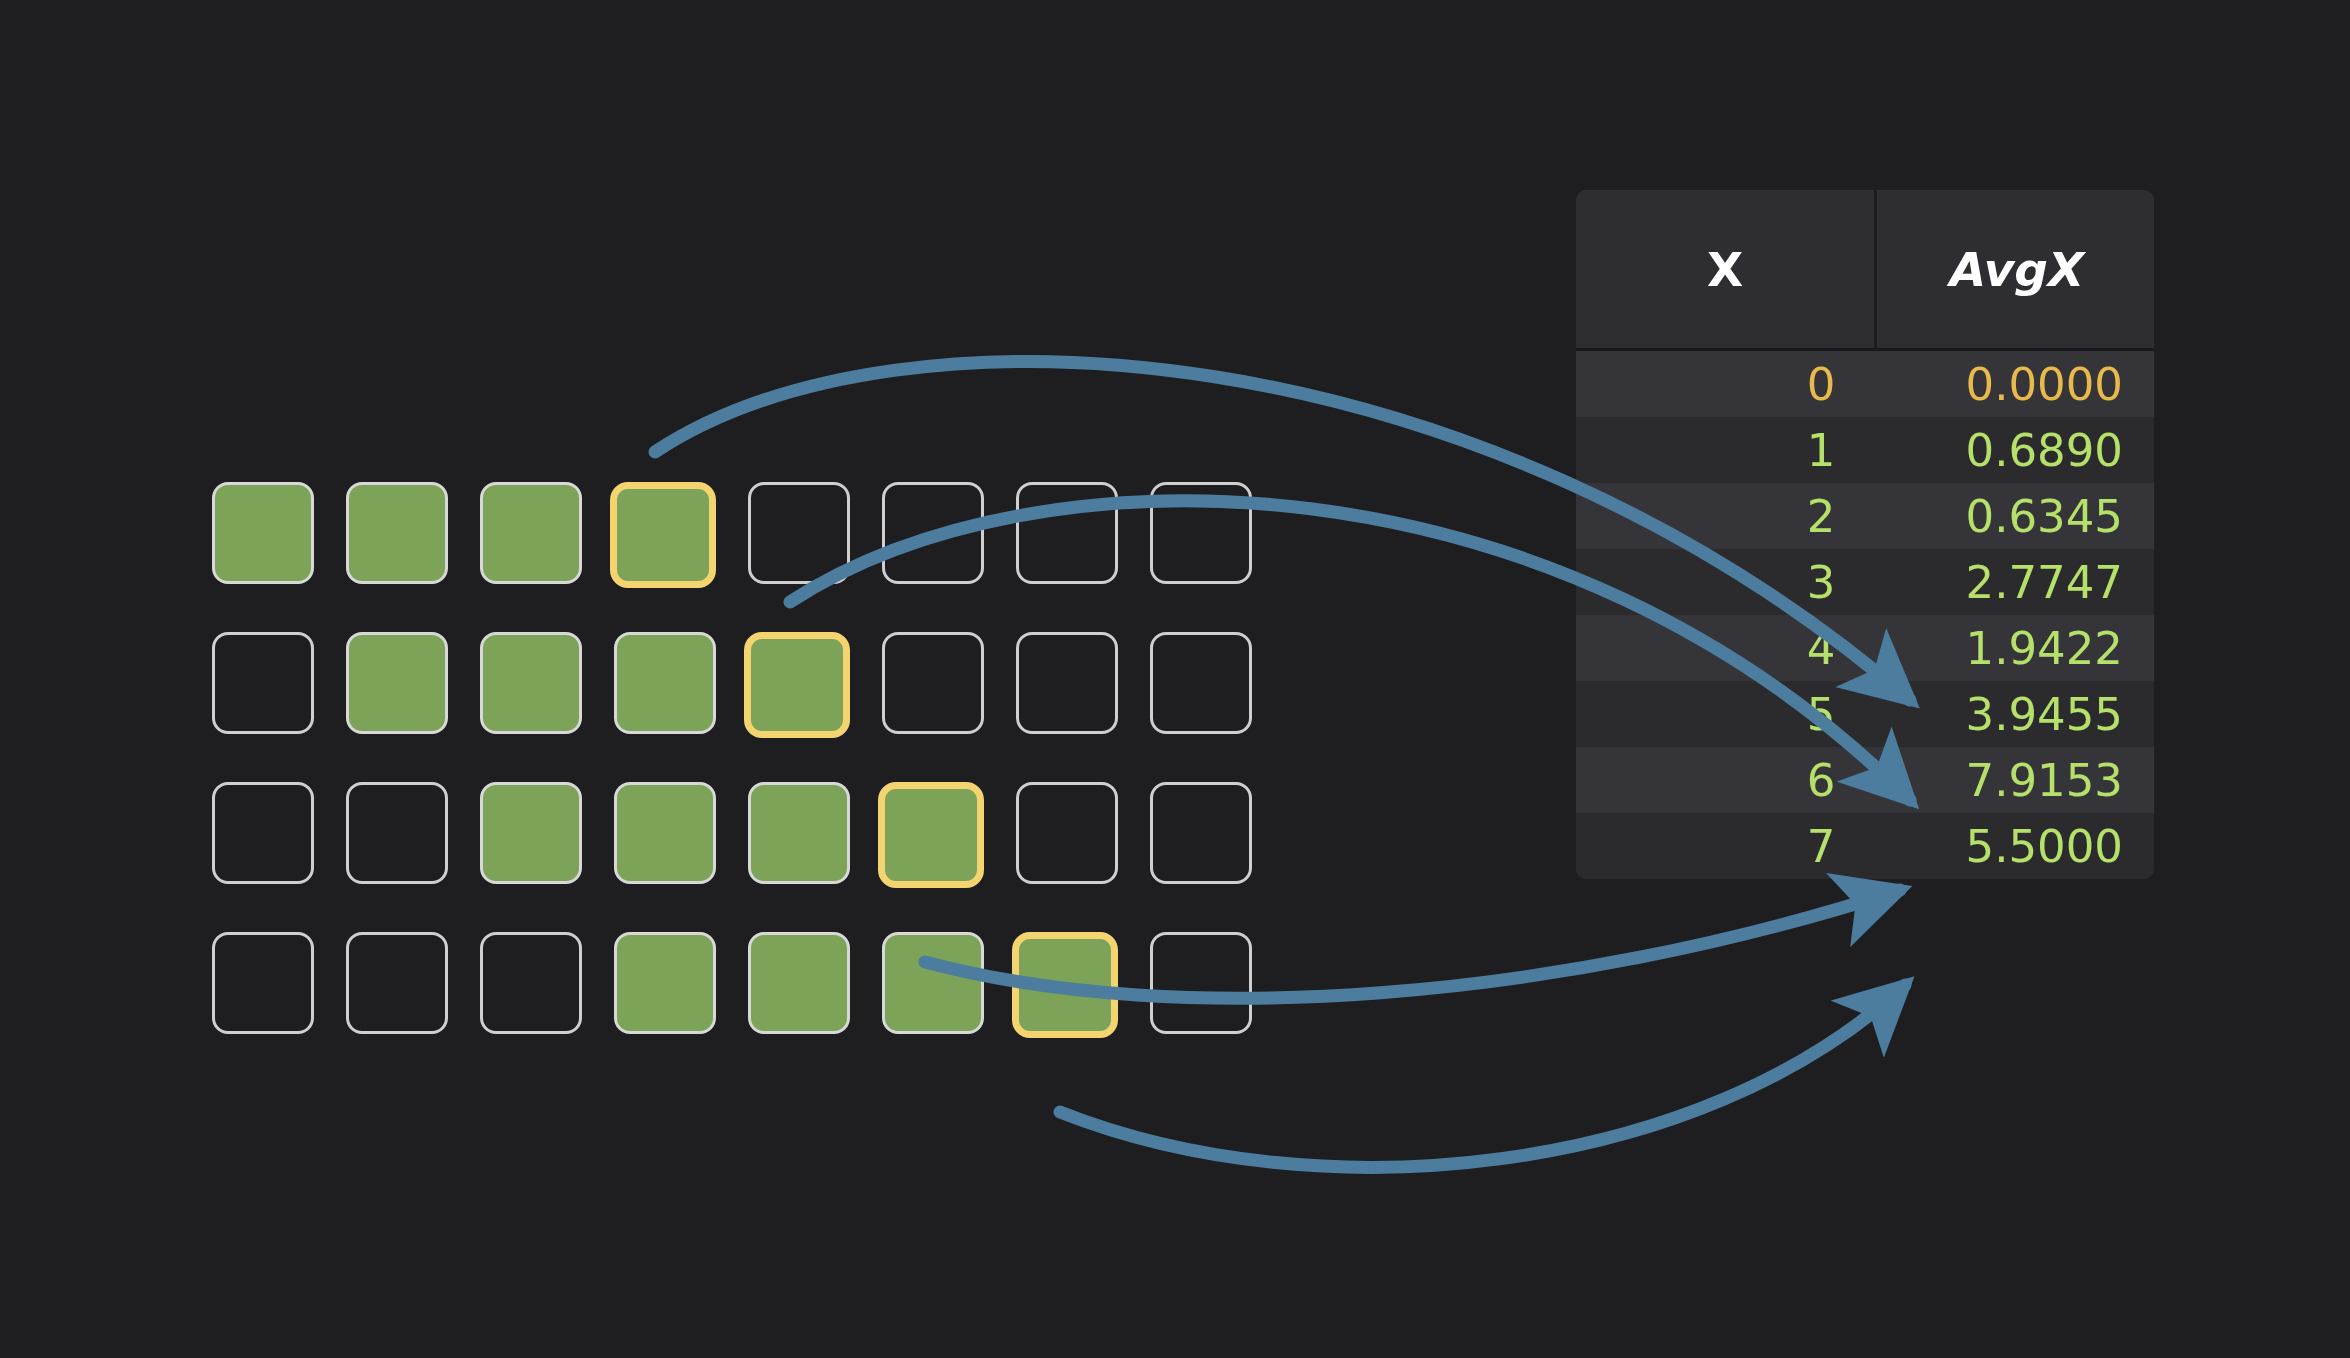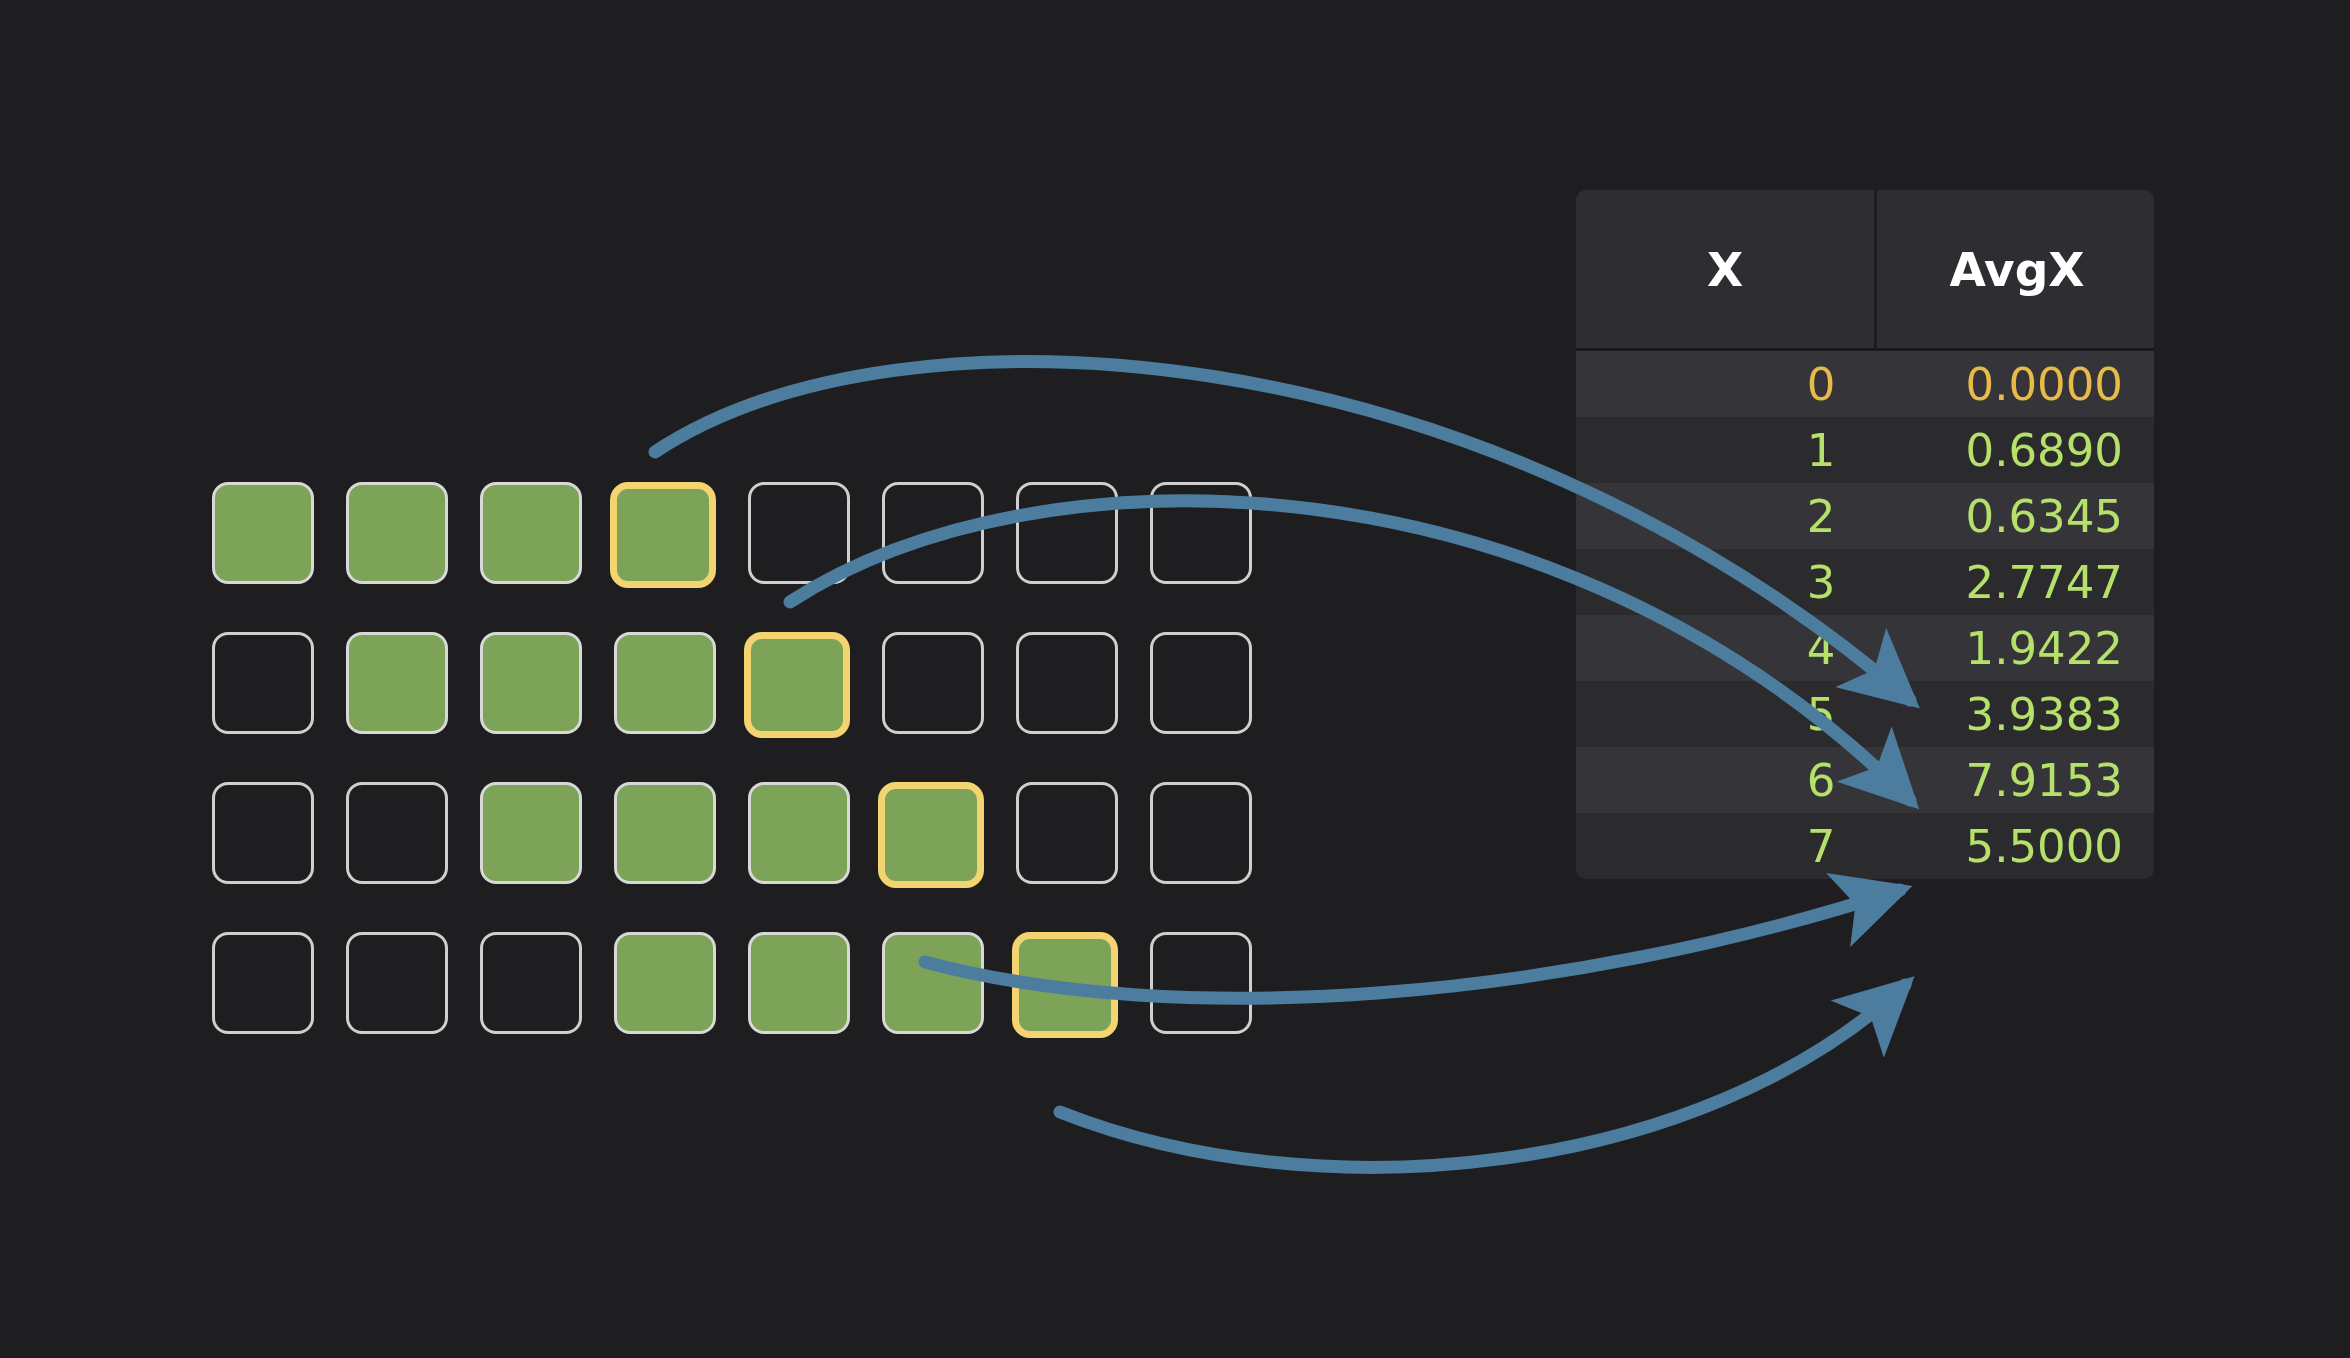--- a/index.html
+++ b/index.html
@@ -87,20 +87,21 @@
     text-align: center;
     padding: 0;
     vertical-align: middle;
   }
   #result-table th.th-x {
     width: 298px;
     border-right: 3px solid #1c1c1f;
   }
   #result-table th.th-avg {
     width: 280px;
+    font-style: italic;
   }
   #result-table thead tr {
     border-bottom: 3px solid #19191b;
   }
   #result-table td {
     height: 66px;
     padding: 0 18px 0 0;
     font-size: 45px;
     text-align: right;
     vertical-align: middle;
@@ -194,21 +195,21 @@
         <tr class="even">
           <td class="col-x v-green">3</td>
           <td class="col-avg v-green">2.7747</td>
         </tr>
         <tr class="odd">
           <td class="col-x v-green">4</td>
           <td class="col-avg v-green">1.9422</td>
         </tr>
         <tr class="even">
           <td class="col-x v-green">5</td>
-          <td class="col-avg v-green">3.9383</td>
+          <td class="col-avg v-green">3.9455</td>
         </tr>
         <tr class="odd">
           <td class="col-x v-green">6</td>
           <td class="col-avg v-green">7.9153</td>
         </tr>
         <tr class="even">
           <td class="col-x v-green">7</td>
           <td class="col-avg v-green">5.5000</td>
         </tr>
       </tbody>

